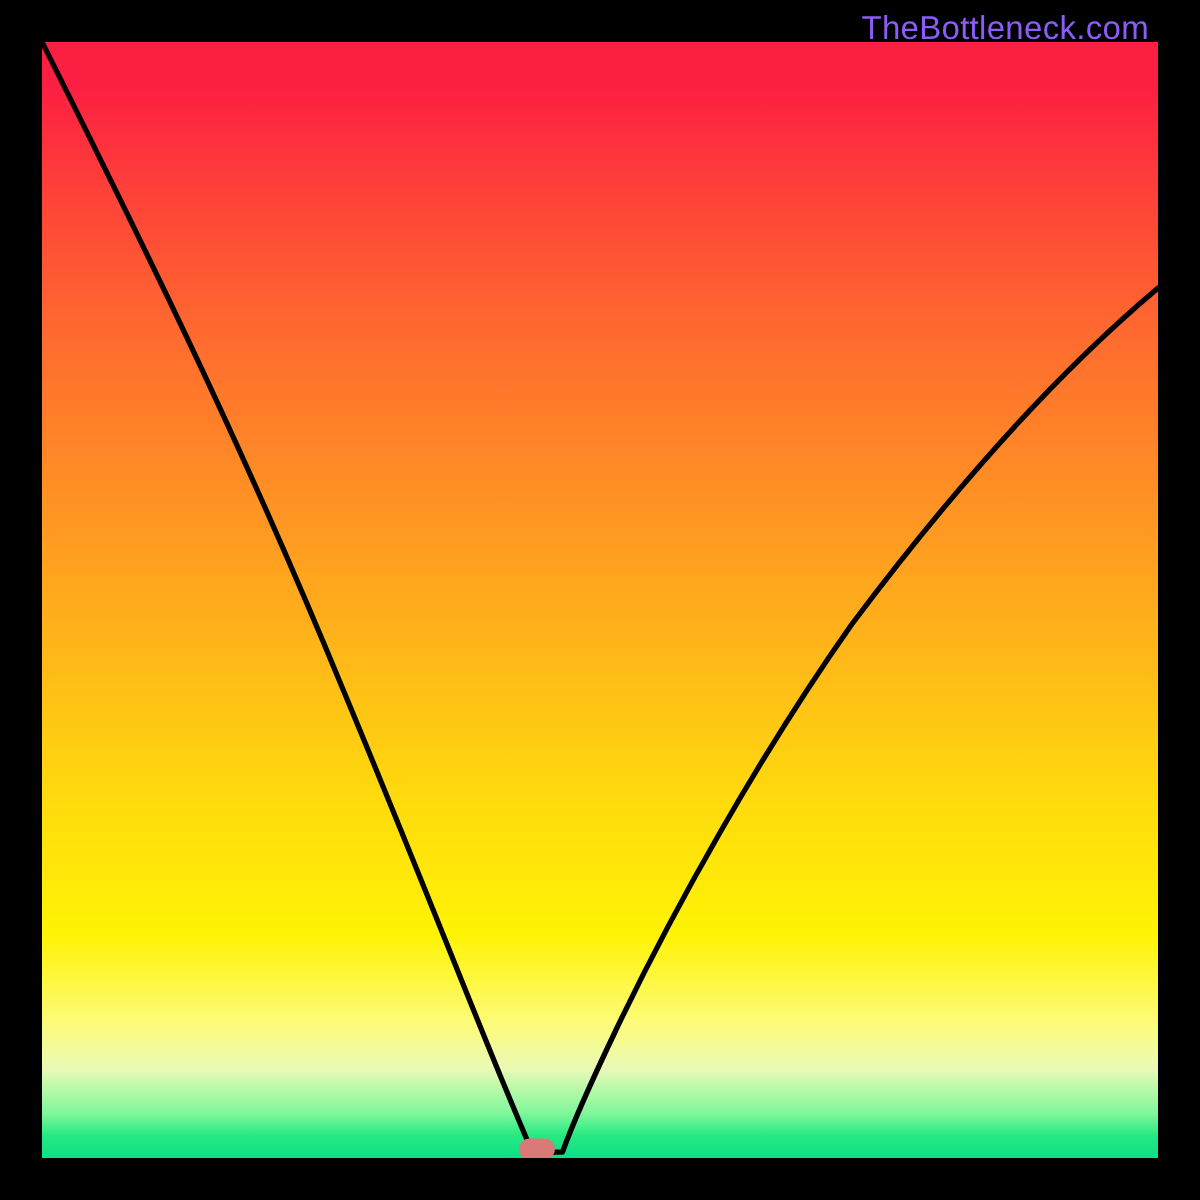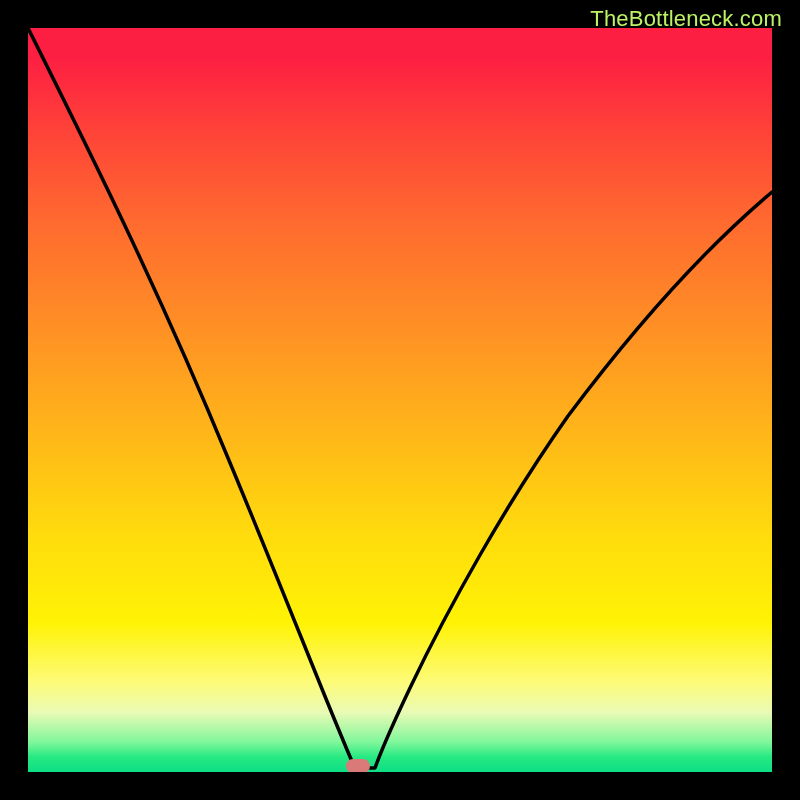--- a/index.html
+++ b/index.html
@@ -13,22 +13,22 @@
   }
   .outer {
     width: 800px;
     height: 800px;
     position: relative;
     background: #000;
   }
   .watermark {
     position: absolute;
     top: 6px;
-    right: 18px;
-    color: #bef264;
+    right: 34px;
+    color: #8b5cf6;
     font-size: 22px;
     font-weight: 500;
     letter-spacing: 0.2px;
     z-index: 3;
   }
   .plot-area {
     position: absolute;
     left: 28px;
     top: 28px;
     width: 744px;

